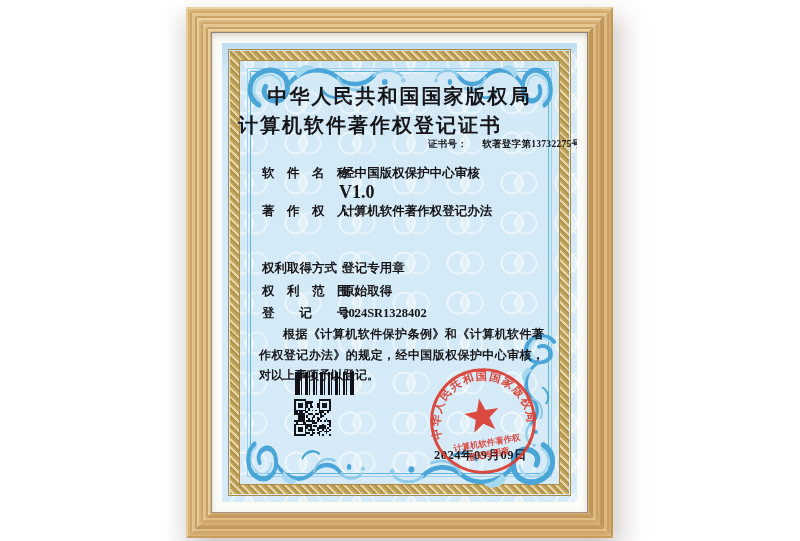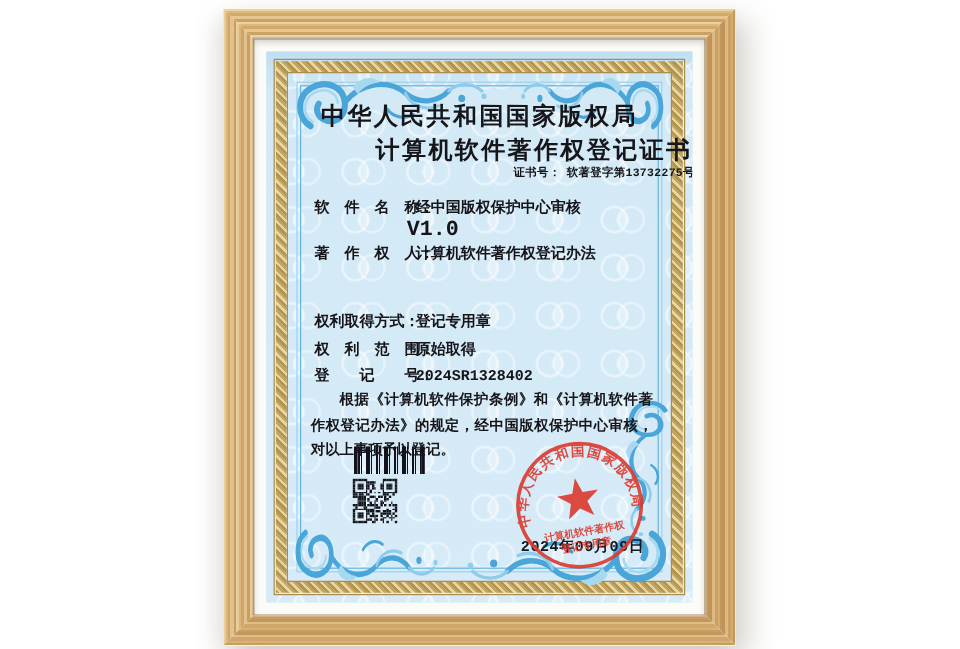--- a/index.html
+++ b/index.html
@@ -1,17 +1,17 @@
 <!DOCTYPE html>
 <html><head>
 <meta charset="utf-8">
 <style>
   html,body{margin:0;padding:0;background:#ffffff;}
   .stage{position:relative;width:800px;height:541px;background:#ffffff;overflow:hidden;
-         font-family:Liberation Mono, monospace;}
+         font-family:Liberation Serif, serif;}
   
   .frame{position:absolute;left:186px;top:7px;width:427px;height:531px;
          box-shadow:12px 10px 22px rgba(110,100,80,.25),-8px 8px 18px rgba(110,100,80,.16);}
   .wood{position:absolute;}
   .wood-top{left:0;top:0;right:0;height:25px;
     background:repeating-linear-gradient(to bottom,#ecd2a0 0 2px,#ddb87f 2px 4px,#d2a96c 4px 6px,#e6c591 6px 9px,#cba266 9px 11px);
     clip-path:polygon(0 0,100% 0,calc(100% - 25px) 100%,25px 100%);}
   .wood-bottom{left:0;bottom:0;right:0;height:25px;
     background:repeating-linear-gradient(to top,#c79d60 0 2px,#d8b078 2px 4px,#cfa76b 4px 7px,#e0bd85 7px 9px,#c3985c 9px 11px);
     clip-path:polygon(25px 0,calc(100% - 25px) 0,100% 100%,0 100%);}
@@ -42,24 +42,24 @@
   .orn{position:absolute;pointer-events:none;}
   .orn-tl{left:20px;top:16px;width:168px;height:62px;}
   .orn-tr{right:20px;top:16px;width:126px;height:62px;transform:scaleX(-1);}
   .orn-bl{left:20px;bottom:12px;width:126px;height:62px;transform:scaleY(-1);}
   .orn-br{right:16px;bottom:8px;width:176px;height:66px;transform:scale(-1,-1);}
   .orn-br2{right:10px;bottom:52px;width:120px;height:50px;transform:rotate(-90deg) scale(-1,1);transform-origin:100% 100%;}
   
   .content{position:absolute;inset:0;color:#15151a;}
   .authority{position:absolute;left:0;right:0;top:40px;text-align:center;
     font-size:20px;font-weight:bold;letter-spacing:2px;}
-  .cert-title{position:absolute;left:0;right:0;top:69px;text-align:right;
+  .cert-title{position:absolute;left:0;right:0;top:69px;text-align:left;
     font-size:20px;font-weight:bold;letter-spacing:2px;margin-left:16px;}
   .certno{position:absolute;left:206px;top:95px;font-size:9.5px;font-weight:bold;white-space:nowrap;letter-spacing:.3px;}
-  .certno .cv{margin-left:5px;}
+  .certno .cv{margin-left:15px;}
   .field{position:absolute;left:40px;font-size:12.5px;font-weight:bold;white-space:nowrap;}
   .flabel{display:inline-block;width:77px;}
   .fvalue{display:inline-block;}
   .f1{top:122px;} .fver{position:absolute;left:117px;top:139px;font-size:18px;font-weight:bold;}
   .f2{top:160px;} .f3{top:217px;} .f4{top:240px;} .f5{top:262px;}
   .body-par{position:absolute;left:37px;right:33px;top:281px;font-size:12px;font-weight:bold;
     line-height:20.5px;text-indent:2em;text-align:justify;}
   
   .barcode{position:absolute;left:73px;top:329px;width:53px;height:23px;
     background:repeating-linear-gradient(90deg,#12121a 0 2px,transparent 2px 3px,#12121a 3px 4px,transparent 4px 7px,#12121a 7px 10px,transparent 10px 11px,#12121a 11px 12px,transparent 12px 15px);

